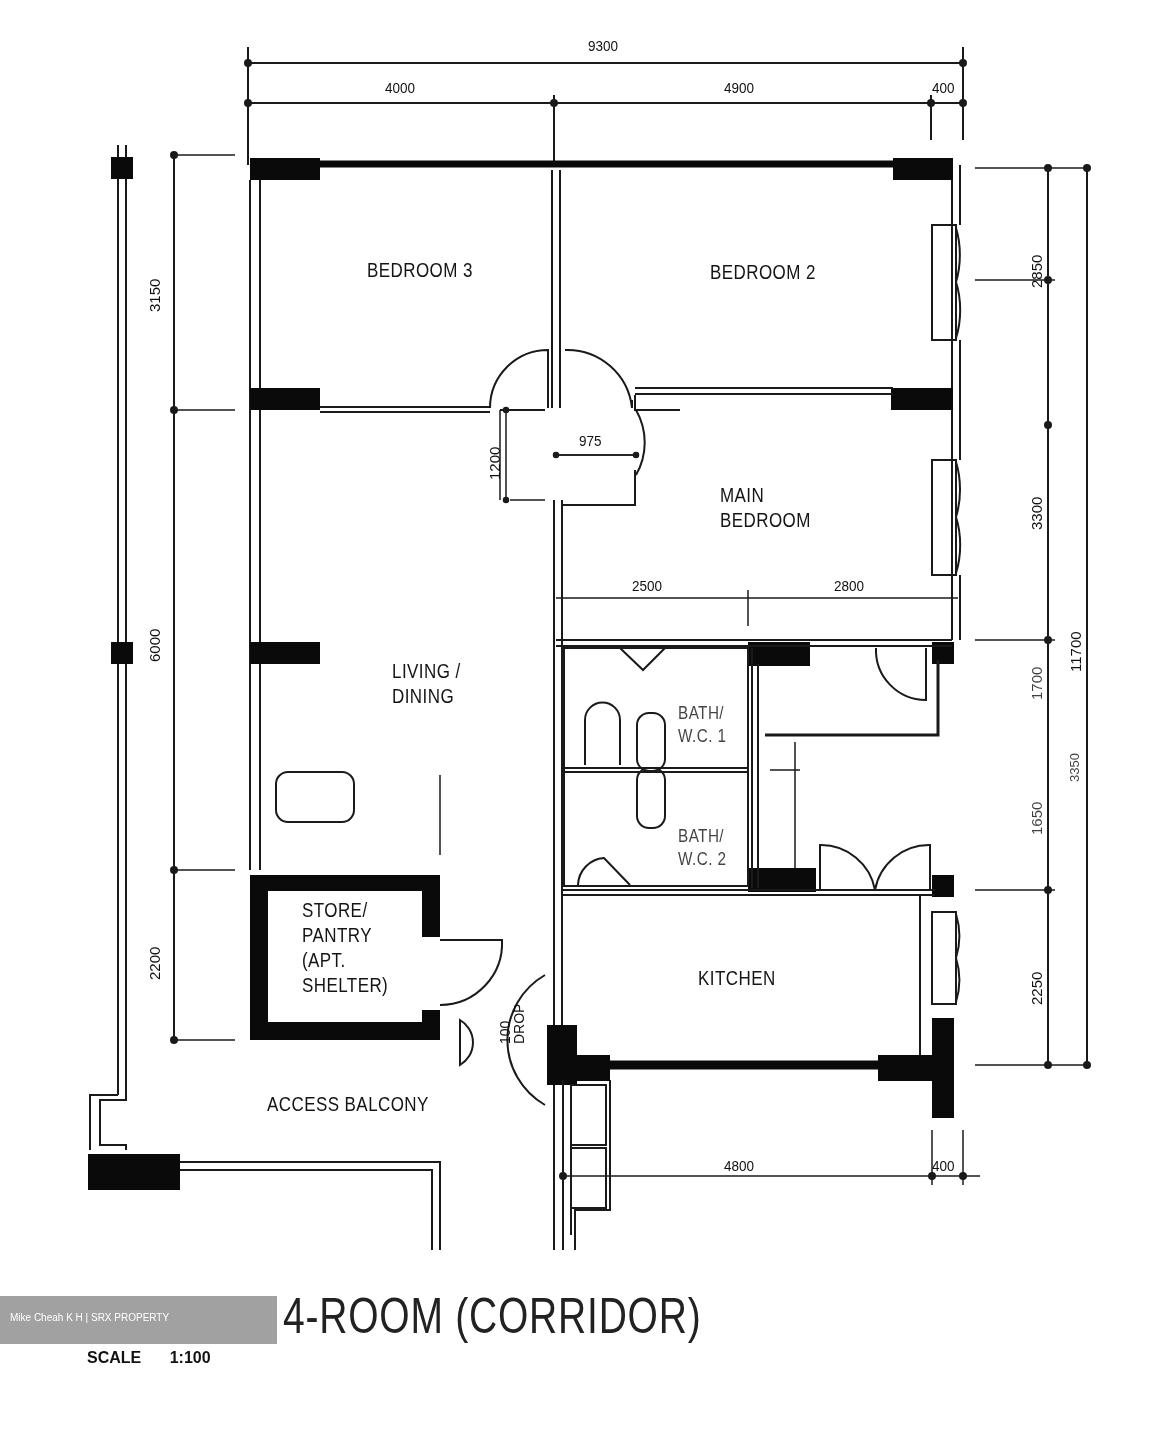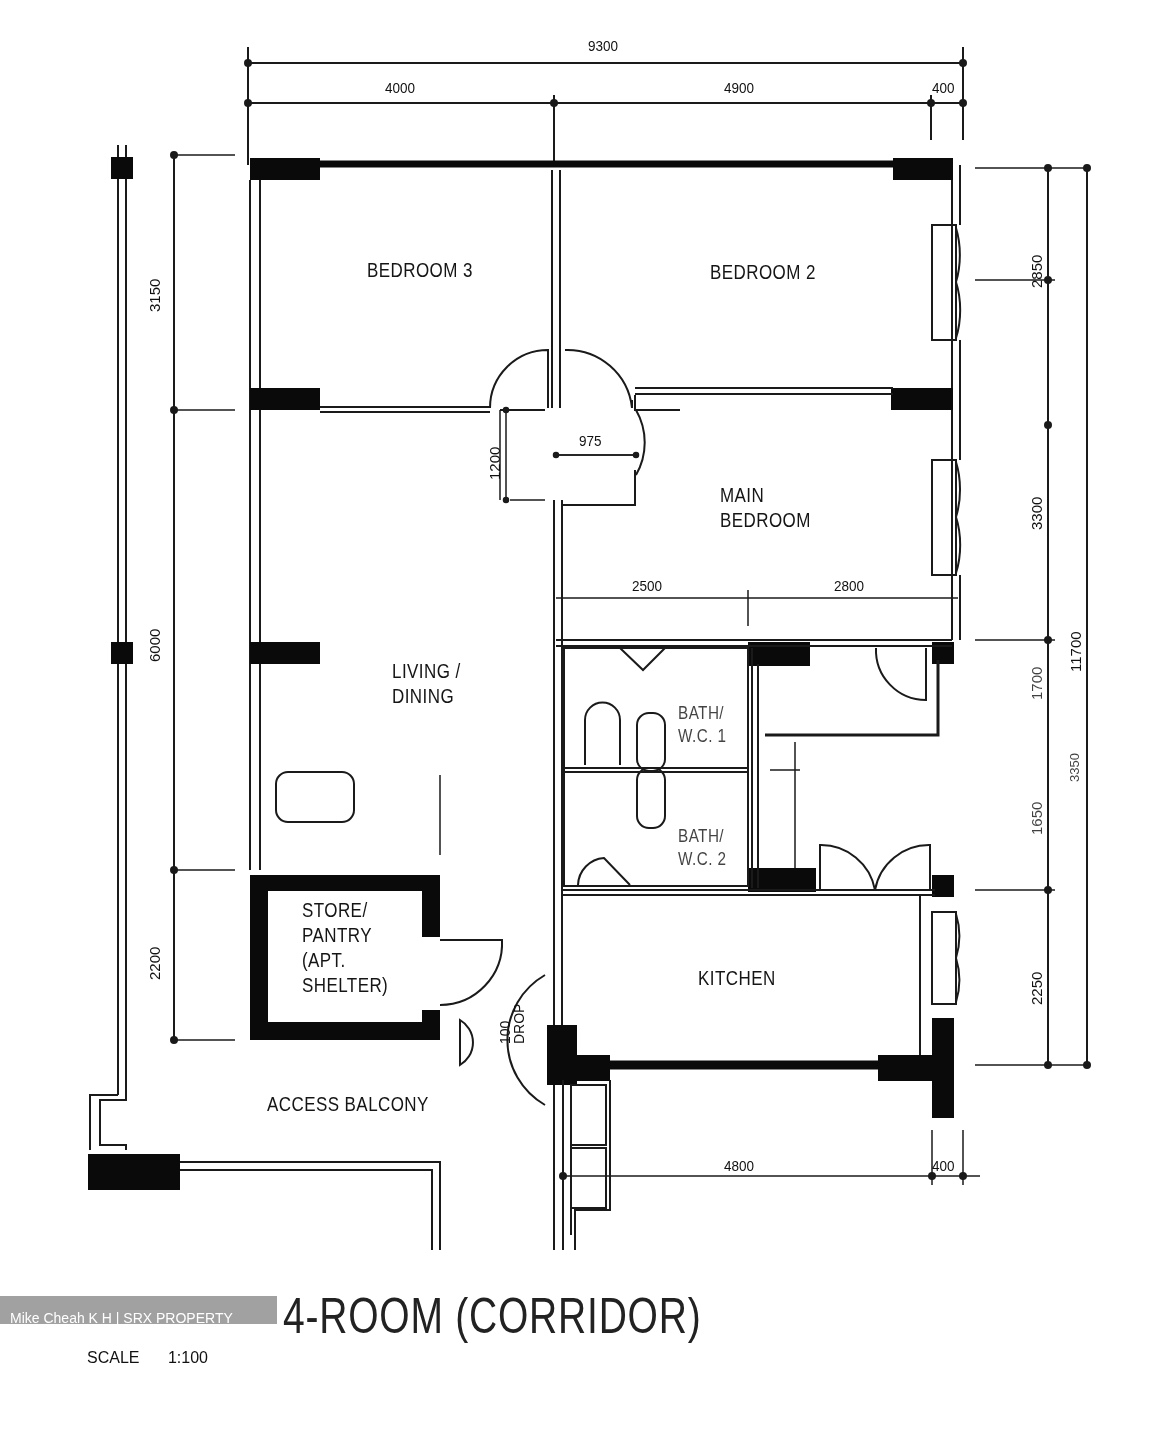--- a/index.html
+++ b/index.html
@@ -5,24 +5,24 @@
   html, body { margin:0; padding:0; background:#ffffff; }
   body { width:1152px; height:1440px; position:relative; overflow:hidden;
          font-family: "Liberation Sans", "DejaVu Sans", sans-serif; color:#111; }
   #plan { position:absolute; left:0; top:0; width:1152px; height:1440px; }
   .lbl { position:absolute; font-family:"Liberation Sans Narrow","Liberation Sans",sans-serif;
          font-size:20px; letter-spacing:0.5px; color:#151515; line-height:1.25; white-space:pre-line; transform:scaleX(0.85); transform-origin:left top;}
   .dim { position:absolute; font-size:15px; color:#111; transform:scaleX(0.9); transform-origin:left top; }
   .dimv { position:absolute; font-size:15px; color:#111; transform:rotate(-90deg); transform-origin:left top; white-space:nowrap; }
   .title { position:absolute; left:283px; top:1287px; font-size:50px; color:#222; letter-spacing:1px;
            transform:scaleX(0.78); transform-origin:left top; white-space:nowrap; }
-  .scale { position:absolute; left:87px; top:1349px; font-size:16px; font-weight:normal; color:#111; white-space:nowrap; }
+  .scale { position:absolute; left:87px; top:1349px; font-size:16px; font-weight:bold; color:#111; white-space:nowrap; }
   .scale span { margin-right:24px; }
-  .watermark { position:absolute; left:0; top:1296px; width:277px; height:28px; background:rgba(140,140,140,0.82);
-               color:#ffffff; font-size:14px; line-height:44px; padding-left:10px; box-sizing:border-box; white-space:nowrap; }
+  .watermark { position:absolute; left:0; top:1296px; width:277px; height:48px; background:rgba(140,140,140,0.82);
+               color:#ffffff; font-size:10px; line-height:44px; padding-left:10px; box-sizing:border-box; white-space:nowrap; }
   .garbled { opacity:0.8; }
 </style>
 </head>
 <body>
 
 <svg id="plan" viewBox="0 0 1152 1440" xmlns="http://www.w3.org/2000/svg">
   <g stroke="#1a1a1a" fill="none" stroke-width="2">
 
     <g>
       <line x1="248" y1="63" x2="965" y2="63"></line>

